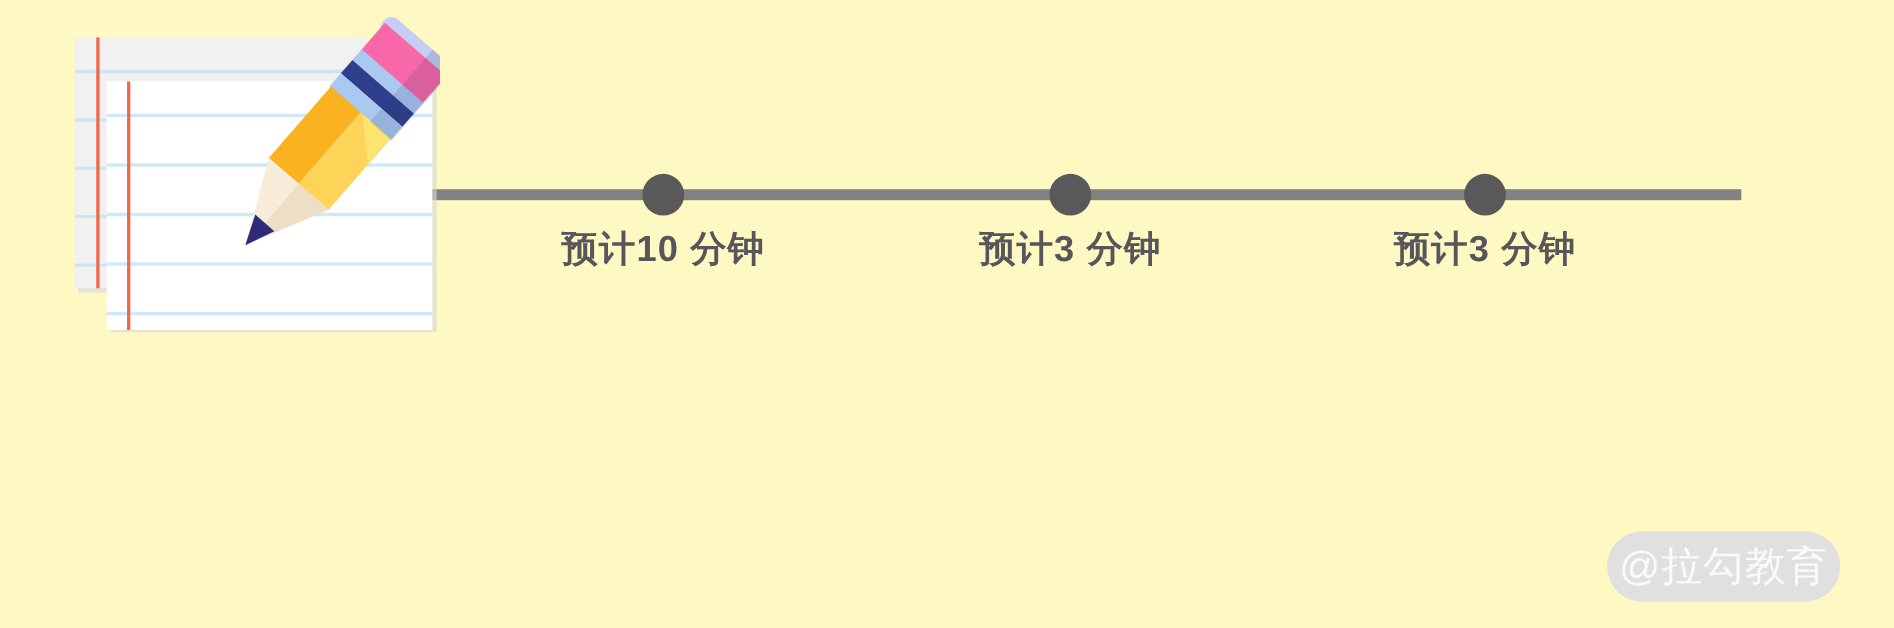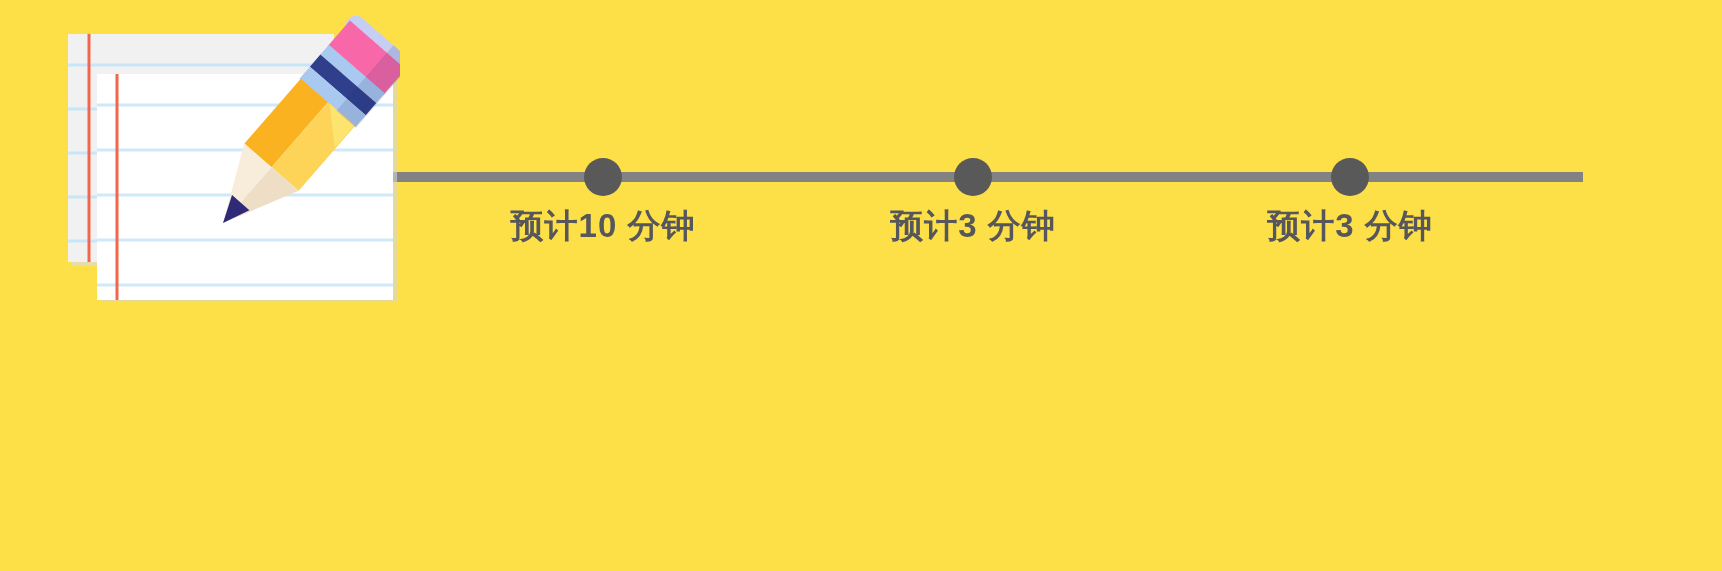--- a/index.html
+++ b/index.html
@@ -1,19 +1,19 @@
 <!DOCTYPE html>
 <html><head>
 <meta charset="utf-8">
 <style>
   html,body{margin:0;padding:0;background:#ffffff;}
   .canvas{
     position:relative;
     width:1722px;height:571px;
-    background:#fde047;
+    background:#fef9c3;
     overflow:hidden;
     font-family:"Liberation Sans", sans-serif;
   }
 
   
   .tl-line{
     position:absolute;
     left:380px;top:172px;
     width:1203px;height:10px;
     background:#828282;
@@ -127,14 +127,17 @@
   </svg>
 
   <div class="tl-dot dot-1"></div>
   <div class="tl-dot dot-2"></div>
   <div class="tl-dot dot-3"></div>
 
   <div class="tl-label lbl-1">预计10 分钟</div>
   <div class="tl-label lbl-2">预计3 分钟</div>
   <div class="tl-label lbl-3">预计3 分钟</div>
 
+  <div class="watermark">
+    <span>@拉勾教育</span>
+  </div>
 
 </div>
 
 </body></html>

